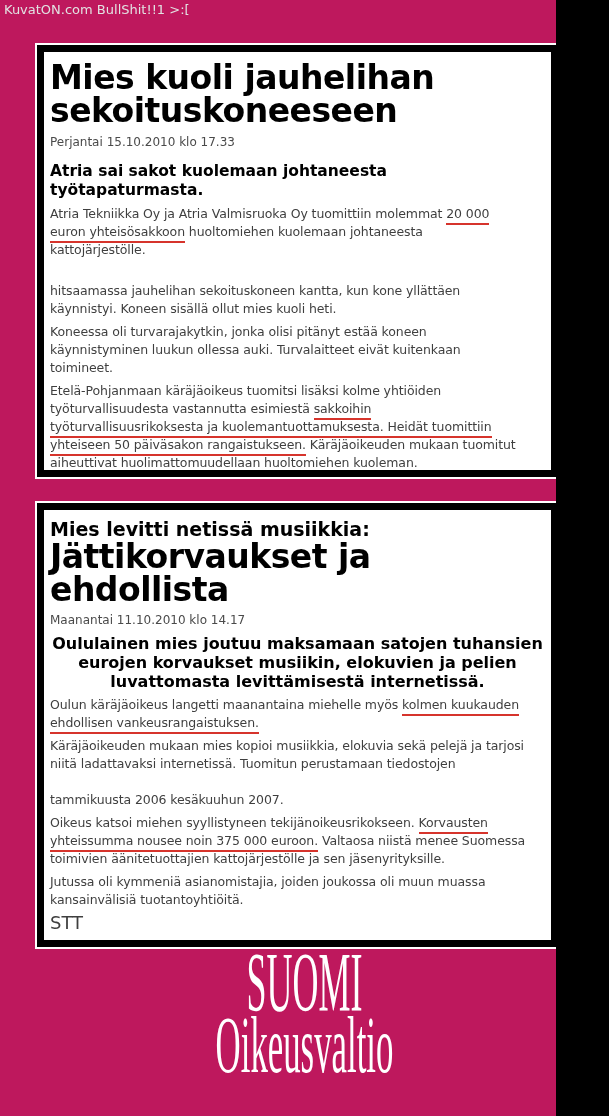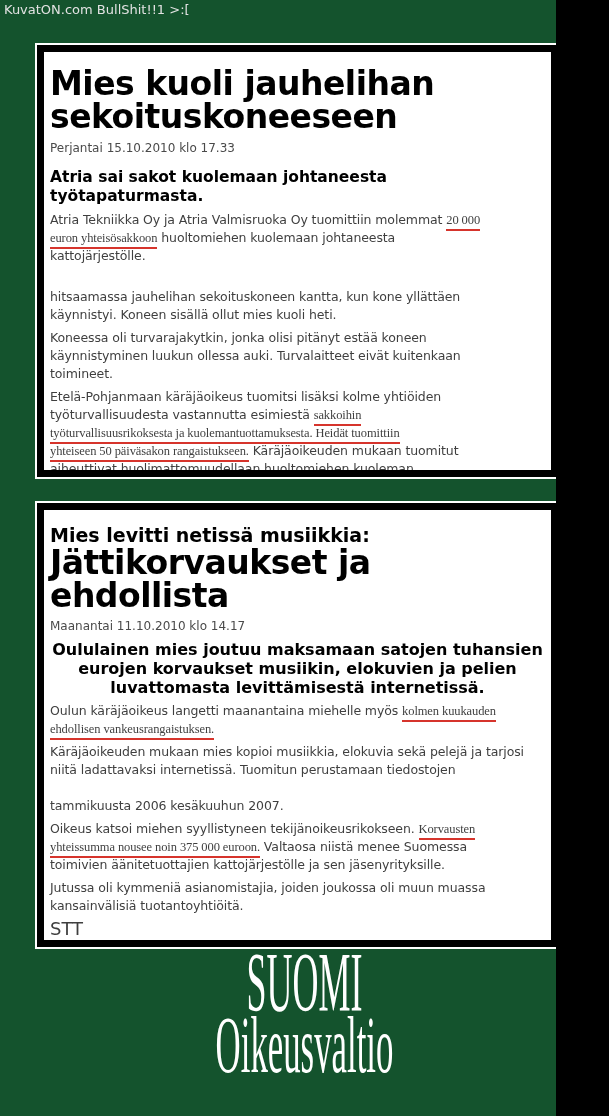--- a/index.html
+++ b/index.html
@@ -1,36 +1,36 @@
 <!DOCTYPE html>
 <html><head>
 <meta charset="utf-8">
 <style>
   html,body{margin:0;padding:0;background:#000;}
-  .poster{position:relative;width:556px;height:1116px;background:#14532d;overflow:hidden;
+  .poster{position:relative;width:556px;height:1116px;background:#be185d;overflow:hidden;
           font-family:"DejaVu Sans",sans-serif;}
   .watermark{position:absolute;left:4px;top:2px;font-size:13px;color:#e2e2e2;
              font-family:"DejaVu Sans",sans-serif;}
   .article-box{position:absolute;left:37px;width:521px;box-sizing:border-box;
                background:#fff;border:7px solid #000;outline:2px solid #fff;
-               padding:15px 6px 0 6px;overflow:hidden;color:#3f3f3f;}
+               padding:9px 6px 0 6px;overflow:hidden;color:#3f3f3f;}
   #article1{top:45px;height:432px;}
   #article2{top:503px;height:444px;}
   .article-box h1{margin:0;font-size:33px;line-height:33px;font-weight:700;color:#000;
                   white-space:pre-line;letter-spacing:-0.5px;}
   .kicker{font-size:19px;line-height:21px;font-weight:700;color:#000;}
   .date{margin-top:8px;font-size:12px;line-height:14px;color:#4a4a4a;}
   #article2 .date{margin-top:7px;}
   .lead{margin-top:13px;font-weight:700;color:#000;white-space:pre-line;
         font-size:15.5px;line-height:19px;}
   #article2 .lead{margin-top:7px;font-size:16px;text-align:center;}
   .paras p{margin:5px 0 0 0;font-size:12.5px;line-height:18px;letter-spacing:-0.1px;
            white-space:nowrap;}
   .source{margin-top:5px;font-size:18px;line-height:18px;}
-  .rl{border-bottom:2px solid #d6342c;padding-bottom:2px;font-family:Liberation Serif, serif;}
+  .rl{border-bottom:2px solid #d6342c;padding-bottom:2px;}
   .caption{position:absolute;left:0;top:952px;width:609px;text-align:center;color:#fff;
            font-family:"Liberation Serif",serif;}
   .cap-line{display:block;height:62px;line-height:62px;font-weight:400;
             transform:scale(0.58,1.35);transform-origin:50% 50%;}
   .cap1{font-size:62px;}
   .cap2{font-size:60px;}
 </style>
 </head>
 <body>
 

